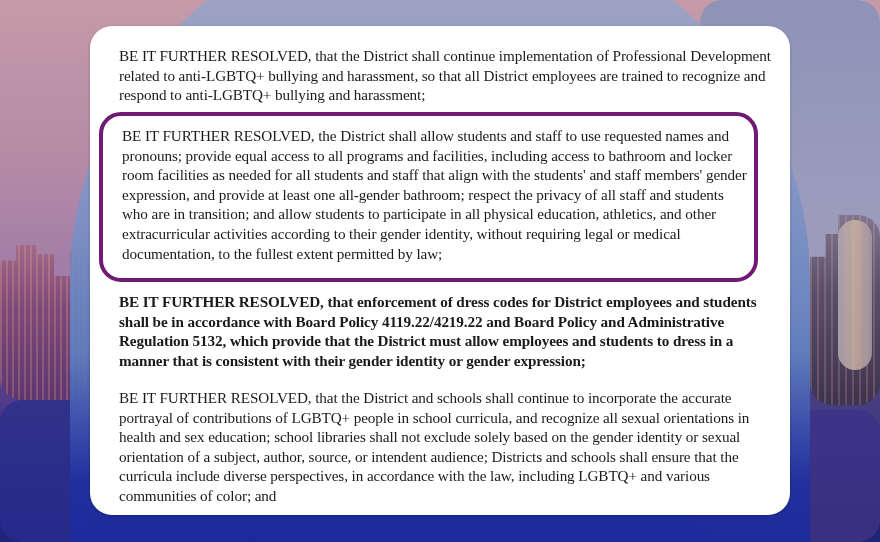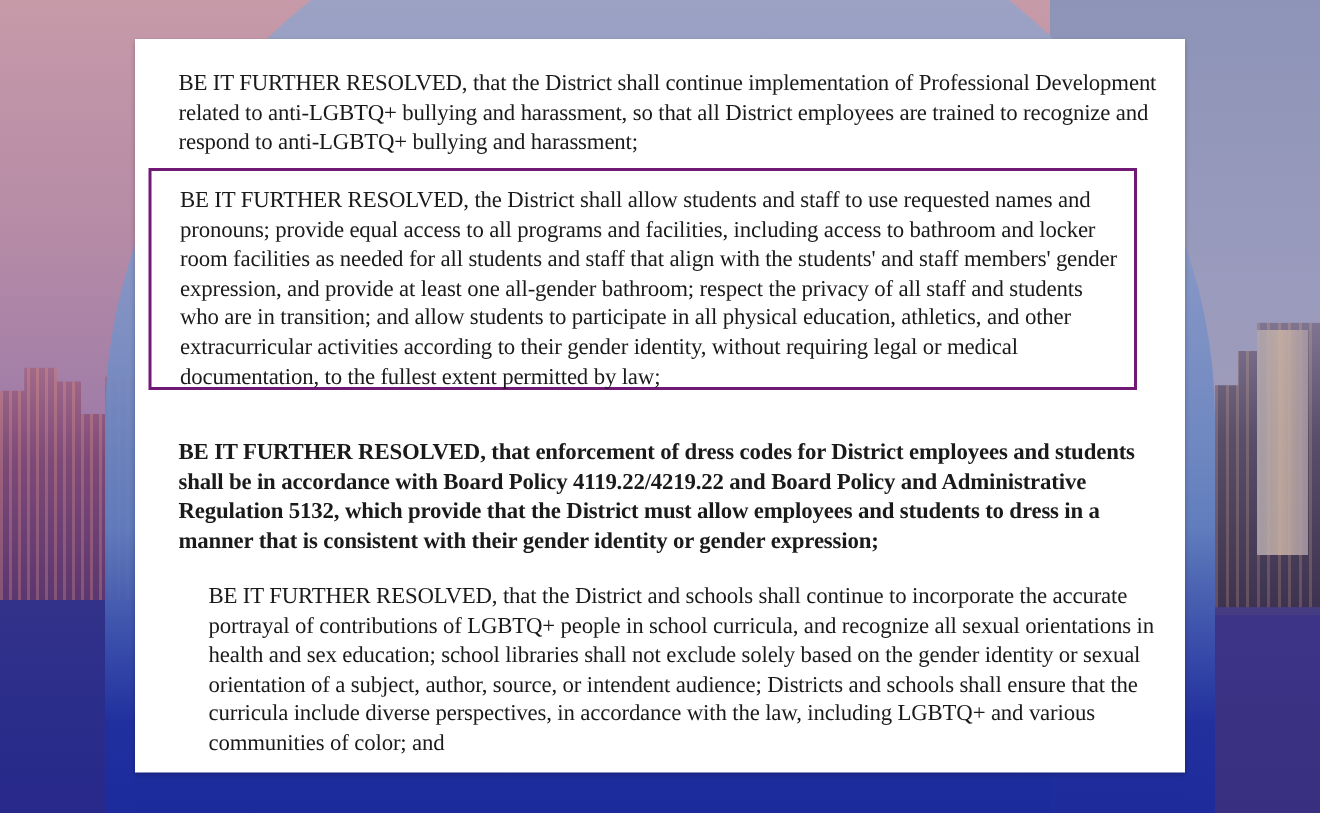--- a/index.html
+++ b/index.html
@@ -1,15 +1,15 @@
 <!DOCTYPE html>
 <html><head>
   <meta charset="utf-8">
   <style>
-    * { margin: 0; padding: 0; box-sizing: border-box; }
+    * { margin: 0; padding: 0; box-sizing: border-box; border-radius: 22px; }
     html, body { width: 880px; height: 542px; overflow: hidden; }
     body {
       position: relative;
       font-family: "Liberation Serif", "DejaVu Serif", serif;
       background: linear-gradient(180deg, #c79aa8 0%, #b48aa6 30%, #9c7aa8 55%, #5a3f8c 72%, #2a2a86 82%, #1e2478 100%);
     }
     .bg-right {
       position: absolute; right: 0; top: 0; width: 180px; height: 542px;
       background: linear-gradient(180deg, #8d94b8 0%, #9a9bbd 35%, #a09ab8 55%, #4a3f80 72%, #3a3384 85%, #352e7c 100%);
     }
@@ -53,26 +53,26 @@
     }
     .para {
       position: absolute;
       color: #1a1a1a;
       font-size: 15.2px;
       line-height: 19.6px;
       letter-spacing: -0.1px;
     }
     .p1 { left: 29px; top: 20px; width: 660px; }
     .highlight {
-      position: absolute; left: 9px; top: 86px; width: 659px; height: 148px;
-      border: 2px solid #701a75;
+      position: absolute; left: 9px; top: 86px; width: 659px; height: 170px;
+      border: 4px solid #701a75;
     }
     .p2 { left: 19px; top: 10px; width: 630px; }
     .p3 { left: 29px; top: 266px; width: 660px; font-weight: bold; }
-    .p4 { left: 29px; top: 362px; width: 665px; margin-left: 20px; }
+    .p4 { left: 29px; top: 362px; width: 665px; }
   </style>
 </head>
 <body>
 
 <div class="bg-right"></div>
 <div class="skyline-left"></div>
 <div class="water-left"></div>
 <div class="skyline-right"></div>
 <div class="tower-glass"></div>
 <div class="water-right"></div>

